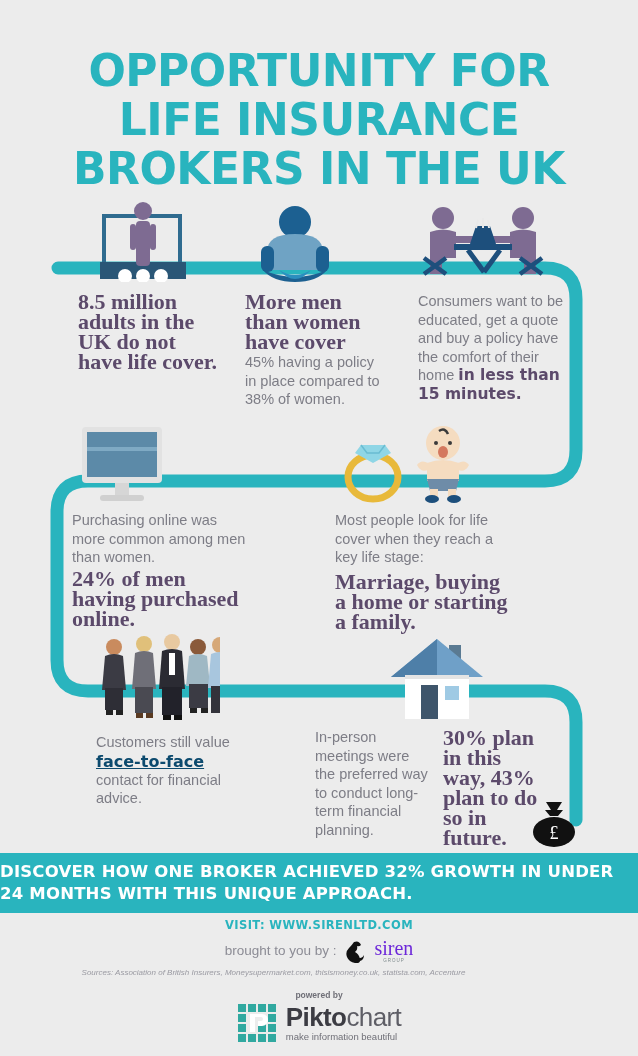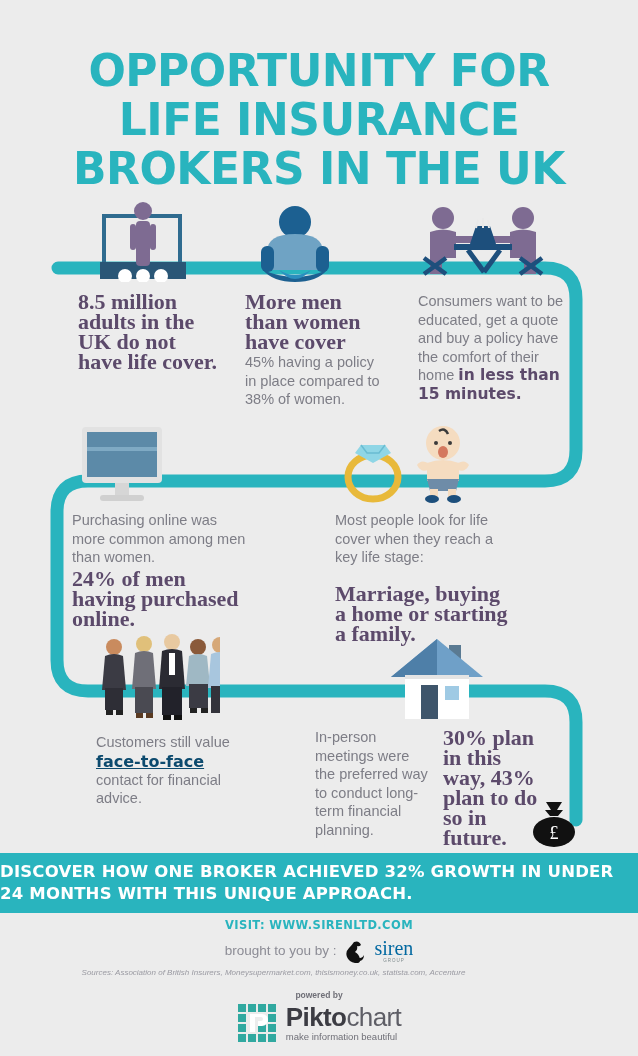--- a/index.html
+++ b/index.html
@@ -59,21 +59,21 @@
   .visit{
     position:absolute;left:0;top:918px;width:638px;text-align:center;
     color:#29B4BE;font-family:"DejaVu Sans", sans-serif;
     font-weight:bold;font-size:11.5px;letter-spacing:0.4px;
   }
   .brought{
     position:absolute;left:0;top:938px;width:638px;
     display:flex;align-items:center;justify-content:center;gap:8px;
   }
   .brought .lbl{color:#8C8C95;font-size:13.5px;}
-  .siren-word{color:#0369a1;font-family:"Liberation Serif",serif;font-size:20px;line-height:20px;}
+  .siren-word{color:#6d28d9;font-family:"Liberation Serif",serif;font-size:20px;line-height:20px;}
   .siren-sub{color:#7E8A8C;font-size:4.5px;letter-spacing:1px;text-align:center;}
   .sources{
     position:absolute;left:0;top:968px;width:547px;text-align:center;
     color:#9A9AA2;font-size:8px;font-style:italic;
   }
 
   
   .pikto-wrap{
     position:absolute;left:0;top:990px;width:638px;
     display:flex;flex-direction:column;align-items:center;
@@ -173,21 +173,21 @@
       <path d="M92 38 q16 -6 32 0 l0 18 l-32 0 z" fill="#F5DCC0"></path>
       <path d="M82 40 q4 -6 11 -2 l0 7 q-7 3 -11 -5 z" fill="#F5DCC0"></path>
       <path d="M134 40 q-4 -6 -11 -2 l0 7 q7 3 11 -5 z" fill="#F5DCC0"></path>
       <path d="M92 54 l32 0 l-3 12 l-26 0 z" fill="#6E8CA8"></path>
       <rect x="95" y="64" width="8" height="9" fill="#F5DCC0"></rect>
       <rect x="113" y="64" width="8" height="9" fill="#F5DCC0"></rect>
       <ellipse cx="97" cy="74" rx="7" ry="4" fill="#1D4F7C"></ellipse>
       <ellipse cx="119" cy="74" rx="7" ry="4" fill="#1D4F7C"></ellipse>
     </svg>
     <div class="para" style="margin-top:4px;width:178px;">Most people look for life cover when they reach a key life stage:</div>
-    <div class="bold" style="margin-top:17px;width:175px;">Marriage, buying a home or starting a family.</div>
+    <div class="bold" style="margin-top:5px;width:175px;">Marriage, buying a home or starting a family.</div>
   </div>
 
   <div class="cell" style="left:96px;top:633px;width:165px;">
     <svg width="124" height="90" xmlns="http://www.w3.org/2000/svg">
       <g>
         <circle cx="18" cy="14" r="8" fill="#C98B5E"></circle>
         <path d="M9 23 q9 -4 18 0 l3 34 l-24 0 z" fill="#3B3B44"></path>
         <rect x="9" y="55" width="18" height="22" fill="#2E2E36"></rect>
         <rect x="10" y="77" width="7" height="5" fill="#222"></rect>
           <rect x="20" y="77" width="7" height="5" fill="#222"></rect>

